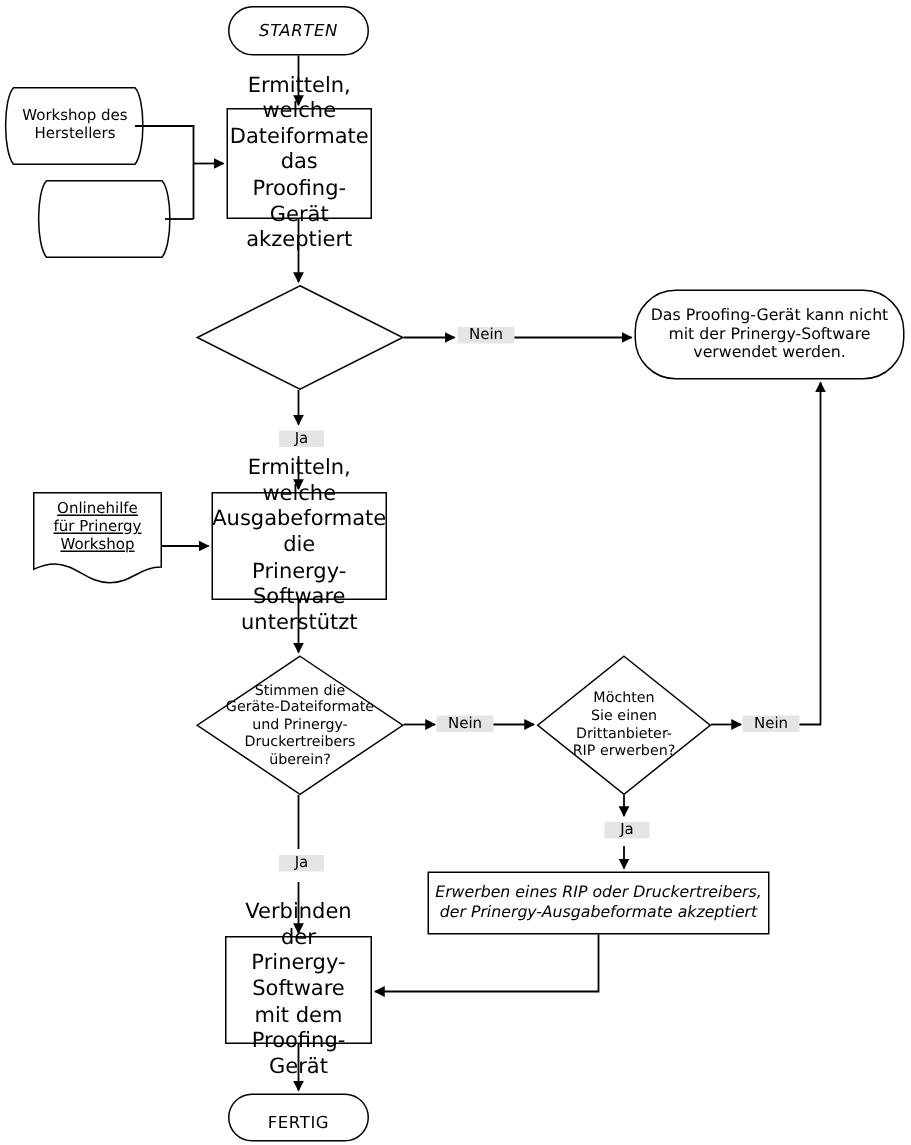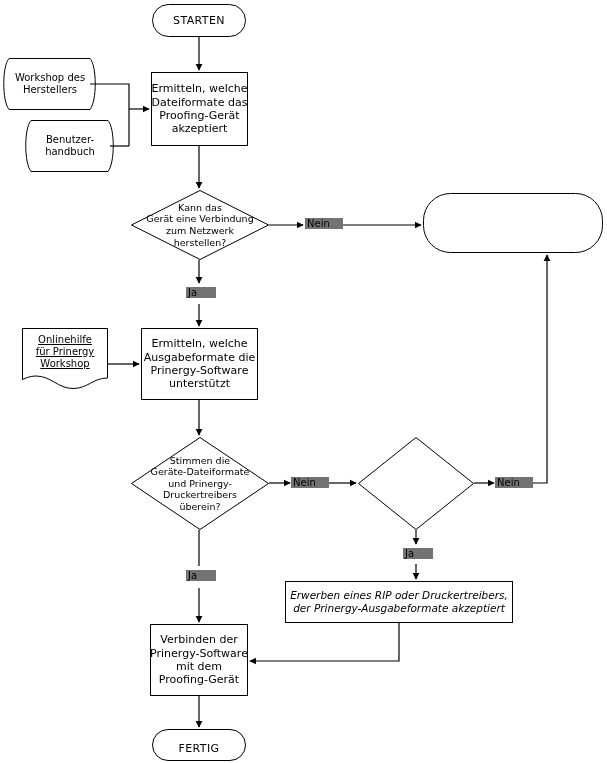--- a/index.html
+++ b/index.html
@@ -42,31 +42,32 @@
     align-items: center;
     justify-content: center;
     text-align: center;
     font-family: "DejaVu Sans", sans-serif;
     color: #000000;
     line-height: 1.22;
     pointer-events: none;
     white-space: pre-line;
   }
   .lbl-term   { font-size: 11px; letter-spacing: 0.4px; }
-  .lbl-proc   { font-size: 11px; }
+  .lbl-proc   { font-size: 14px; }
   .lbl-dec    { font-size: 9.5px; }
   .lbl-doc    { font-size: 10px; }
   .lbl-wide   { font-size: 10.5px; }
   .edge-label {
     position: absolute;
     font-family: "DejaVu Sans", sans-serif;
     font-size: 10px;
     color: #000000;
-    background: #737373;
+    background: #e5e5e5;
     padding: 0 2px;
+    text-align: center;
     pointer-events: none;
   }
 </style>
 </head>
 <body>
 
 <div id="chart-root">
 
   <svg class="flow" viewBox="0 0 607 763">
     <defs>
@@ -143,54 +144,55 @@
     <path class="edge" d="M 529 483 L 547 483 L 547 255" marker-end="url(#arrow)"></path>
 
     <path class="edge" d="M 416 530 L 416 544" marker-end="url(#arrow)"></path>
     <path class="edge" d="M 416 564 L 416 579" marker-end="url(#arrow)"></path>
 
     <path class="edge" d="M 399 623 L 399 661 L 250 661" marker-end="url(#arrow)"></path>
 
     <path class="edge" d="M 199 696 L 199 727" marker-end="url(#arrow)"></path>
   </svg>
 
-  <div class="node-label lbl-term" style="left:152px; top:4px; width:94px; height:33px;">STARTEN</div>
+  <div class="node-label lbl-term" style="left:152px; top:4px; width:94px; height:33px;font-style:italic;">STARTEN</div>
 
   <div class="node-label lbl-doc" style="left:3px; top:58px; width:94px; height:52px;">Workshop des
 Herstellers</div>
 
-  <div class="node-label lbl-doc" style="left:25px; top:120px; width:90px; height:52px;">Benutzer-
-handbuch</div>
 
   <div class="node-label lbl-proc" style="left:151px; top:72px; width:97px; height:74px;">Ermitteln, welche
 Dateiformate das
 Proofing-Gerät
 akzeptiert</div>
 
-  <div class="node-label lbl-dec" style="left:125px; top:190px; width:150px; height:70px;">Kann das
-Gerät eine Verbindung
-zum Netzwerk
-herstellen?</div>
-
+
+  <div class="node-label lbl-wide" style="left:426px; top:193px; width:174px; height:60px;">Das Proofing-Gerät kann nicht
+mit der Prinergy-Software
+verwendet werden.</div>
 
   <div class="node-label lbl-doc" style="left:22px; top:326px; width:86px; height:52px;text-decoration:underline;">Onlinehilfe
 für Prinergy
 Workshop</div>
 
   <div class="node-label lbl-proc" style="left:141px; top:328px; width:117px; height:72px;">Ermitteln, welche
 Ausgabeformate die
 Prinergy-Software
 unterstützt</div>
 
   <div class="node-label lbl-dec" style="left:128px; top:437px; width:144px; height:93px;">Stimmen die
 Geräte-Dateiformate
 und Prinergy-
 Druckertreibers
 überein?</div>
 
+  <div class="node-label lbl-dec" style="left:356px; top:437px; width:120px; height:93px;">Möchten
+Sie einen
+Drittanbieter-
+RIP erwerben?</div>
 
   <div class="node-label lbl-wide" style="left:285px; top:581px; width:228px; height:42px;font-style:italic;">Erwerben eines RIP oder Druckertreibers,
 der Prinergy-Ausgabeformate akzeptiert</div>
 
   <div class="node-label lbl-proc" style="left:150px; top:624px; width:98px; height:72px;">Verbinden der
 Prinergy-Software
 mit dem
 Proofing-Gerät</div>
 
   <div class="node-label lbl-term" style="left:152px; top:729px; width:94px; height:40px;">FERTIG</div>

